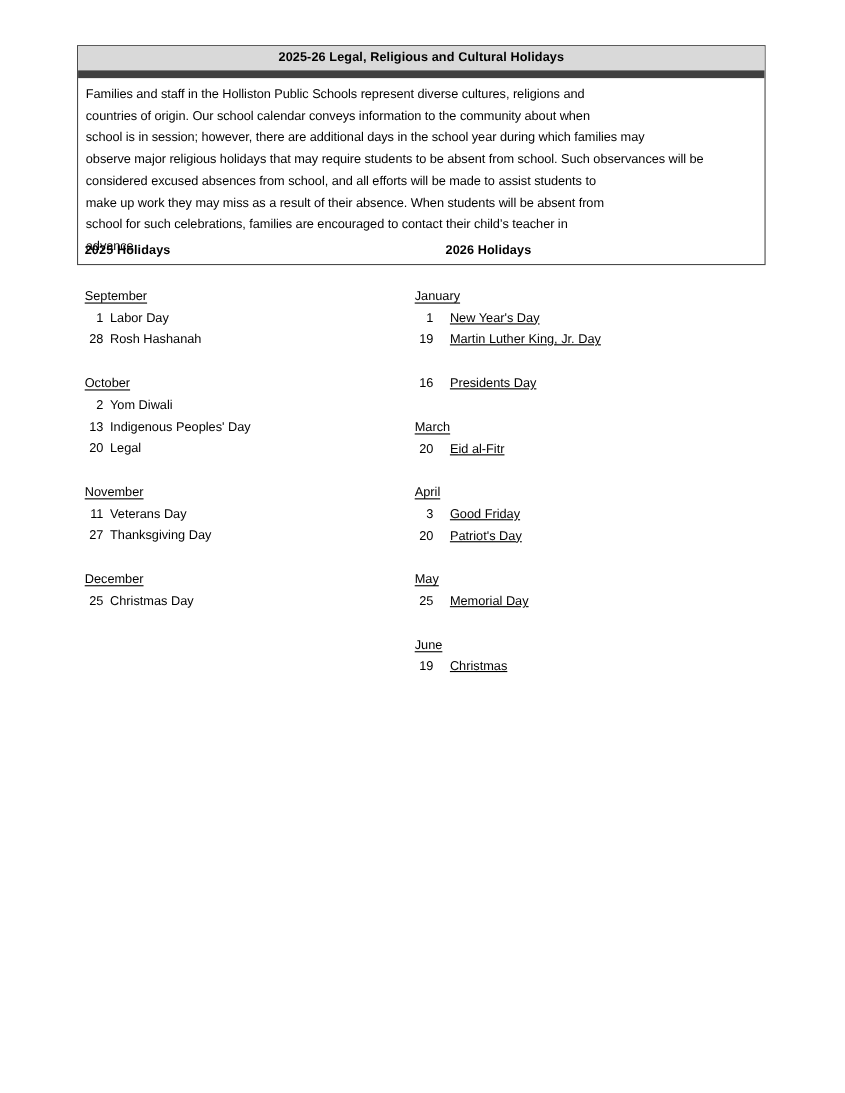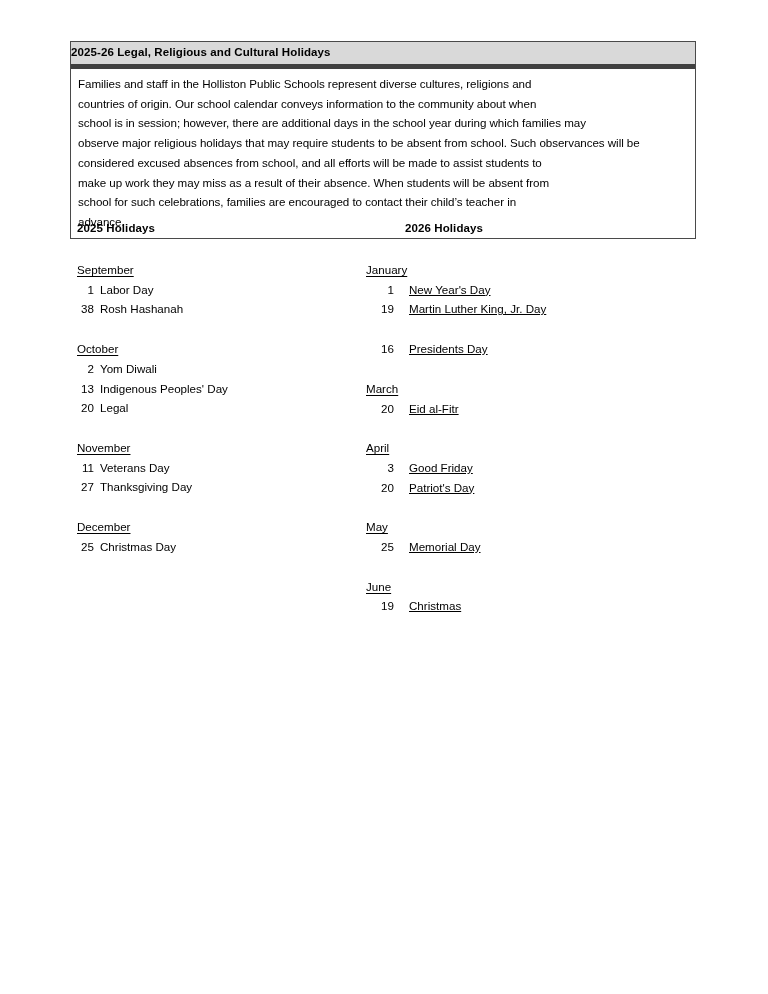--- a/index.html
+++ b/index.html
@@ -28,21 +28,22 @@
     left: 70px;
     top: 41px;
     width: 626px;
     border: 1px solid #4a4a4a;
     box-sizing: border-box;
     background: #ffffff;
   }
 
   .intro-title {
     background: #d9d9d9;
-    border-bottom: 5px solid #404040;
+    border-bottom: 7px solid #404040;
+    text-align: center;
     font-size: 11.5px;
     font-weight: bold;
     letter-spacing: 0.1px;
     padding: 4px 0 5px 0;
     line-height: 13px;
   }
 
   .intro-body {
     padding: 5px 6px 6px 7px;
   }
@@ -97,21 +98,21 @@
   }
   .day-name {
     flex: 0 0 auto;
   }
 
   
   #col-2025 .day-num  { width: 17px; margin-left: 0px; }
   #col-2025 .day-name { margin-left: 6px; }
 
   
-  #col-2026 .month-name { margin-left: 1px; }
+  #col-2026 .month-name { margin-left: 12px; }
   #col-2026 .day-num  { width: 22px; margin-left: 7px; }
   #col-2026 .day-name { margin-left: 15px; text-decoration: underline; }
 </style>
 </head>
 <body>
 
 <div class="page">
 
   <div class="intro-box">
     <div class="intro-title">2025-26 Legal, Religious and Cultural Holidays</div>
@@ -127,21 +128,21 @@
     </div>
   </div>
 
   <div class="col-heading" id="heading-2025">2025 Holidays</div>
   <div class="col-heading" id="heading-2026">2026 Holidays</div>
 
   <div class="holiday-col" id="col-2025">
       <div class="month-block">
         <div><span class="month-name">September</span></div>
         <div class="holiday-row"><span class="day-num">1</span><span class="day-name">Labor Day</span></div>
-        <div class="holiday-row"><span class="day-num">38</span><span class="day-name">Rosh Hashanah</span></div>
+        <div class="holiday-row"><span class="day-num">28</span><span class="day-name">Rosh Hashanah</span></div>
       </div>
       <div class="month-block">
         <div><span class="month-name">October</span></div>
         <div class="holiday-row"><span class="day-num">2</span><span class="day-name">Yom Diwali</span></div>
         <div class="holiday-row"><span class="day-num">13</span><span class="day-name">Indigenous Peoples' Day</span></div>
         <div class="holiday-row"><span class="day-num">20</span><span class="day-name">Legal</span></div>
       </div>
       <div class="month-block">
         <div><span class="month-name">November</span></div>
         <div class="holiday-row"><span class="day-num">11</span><span class="day-name">Veterans Day</span></div>

